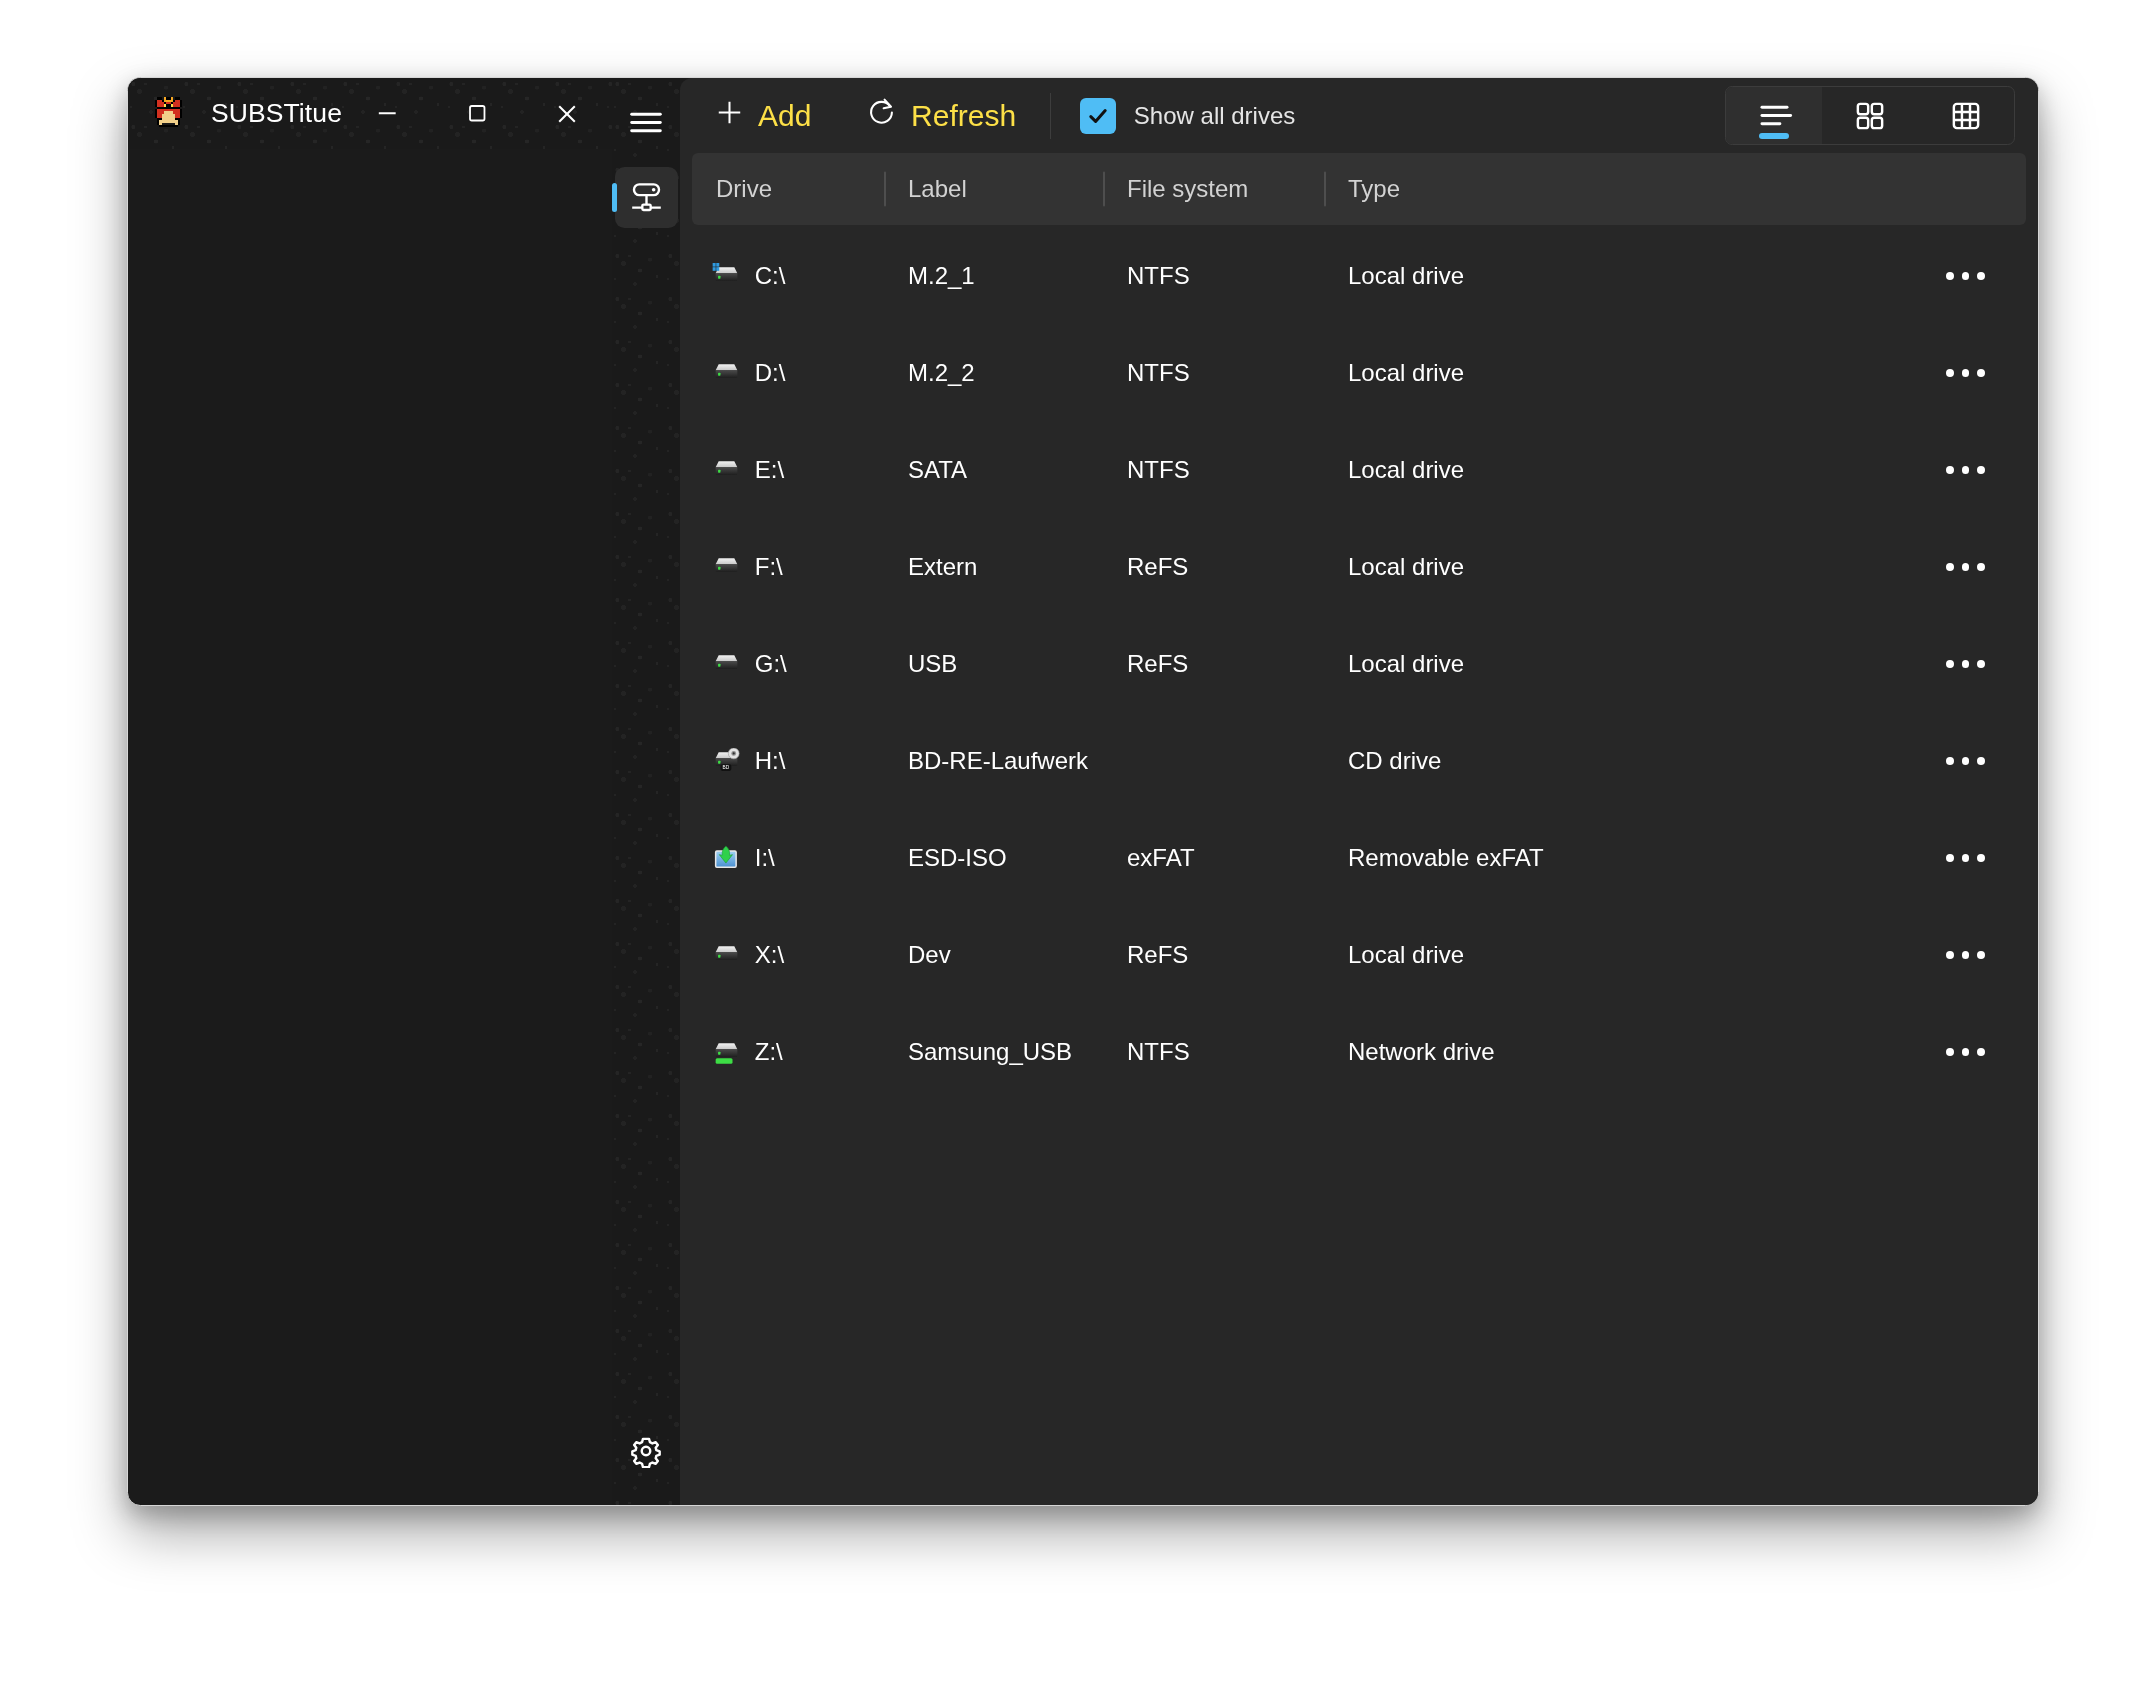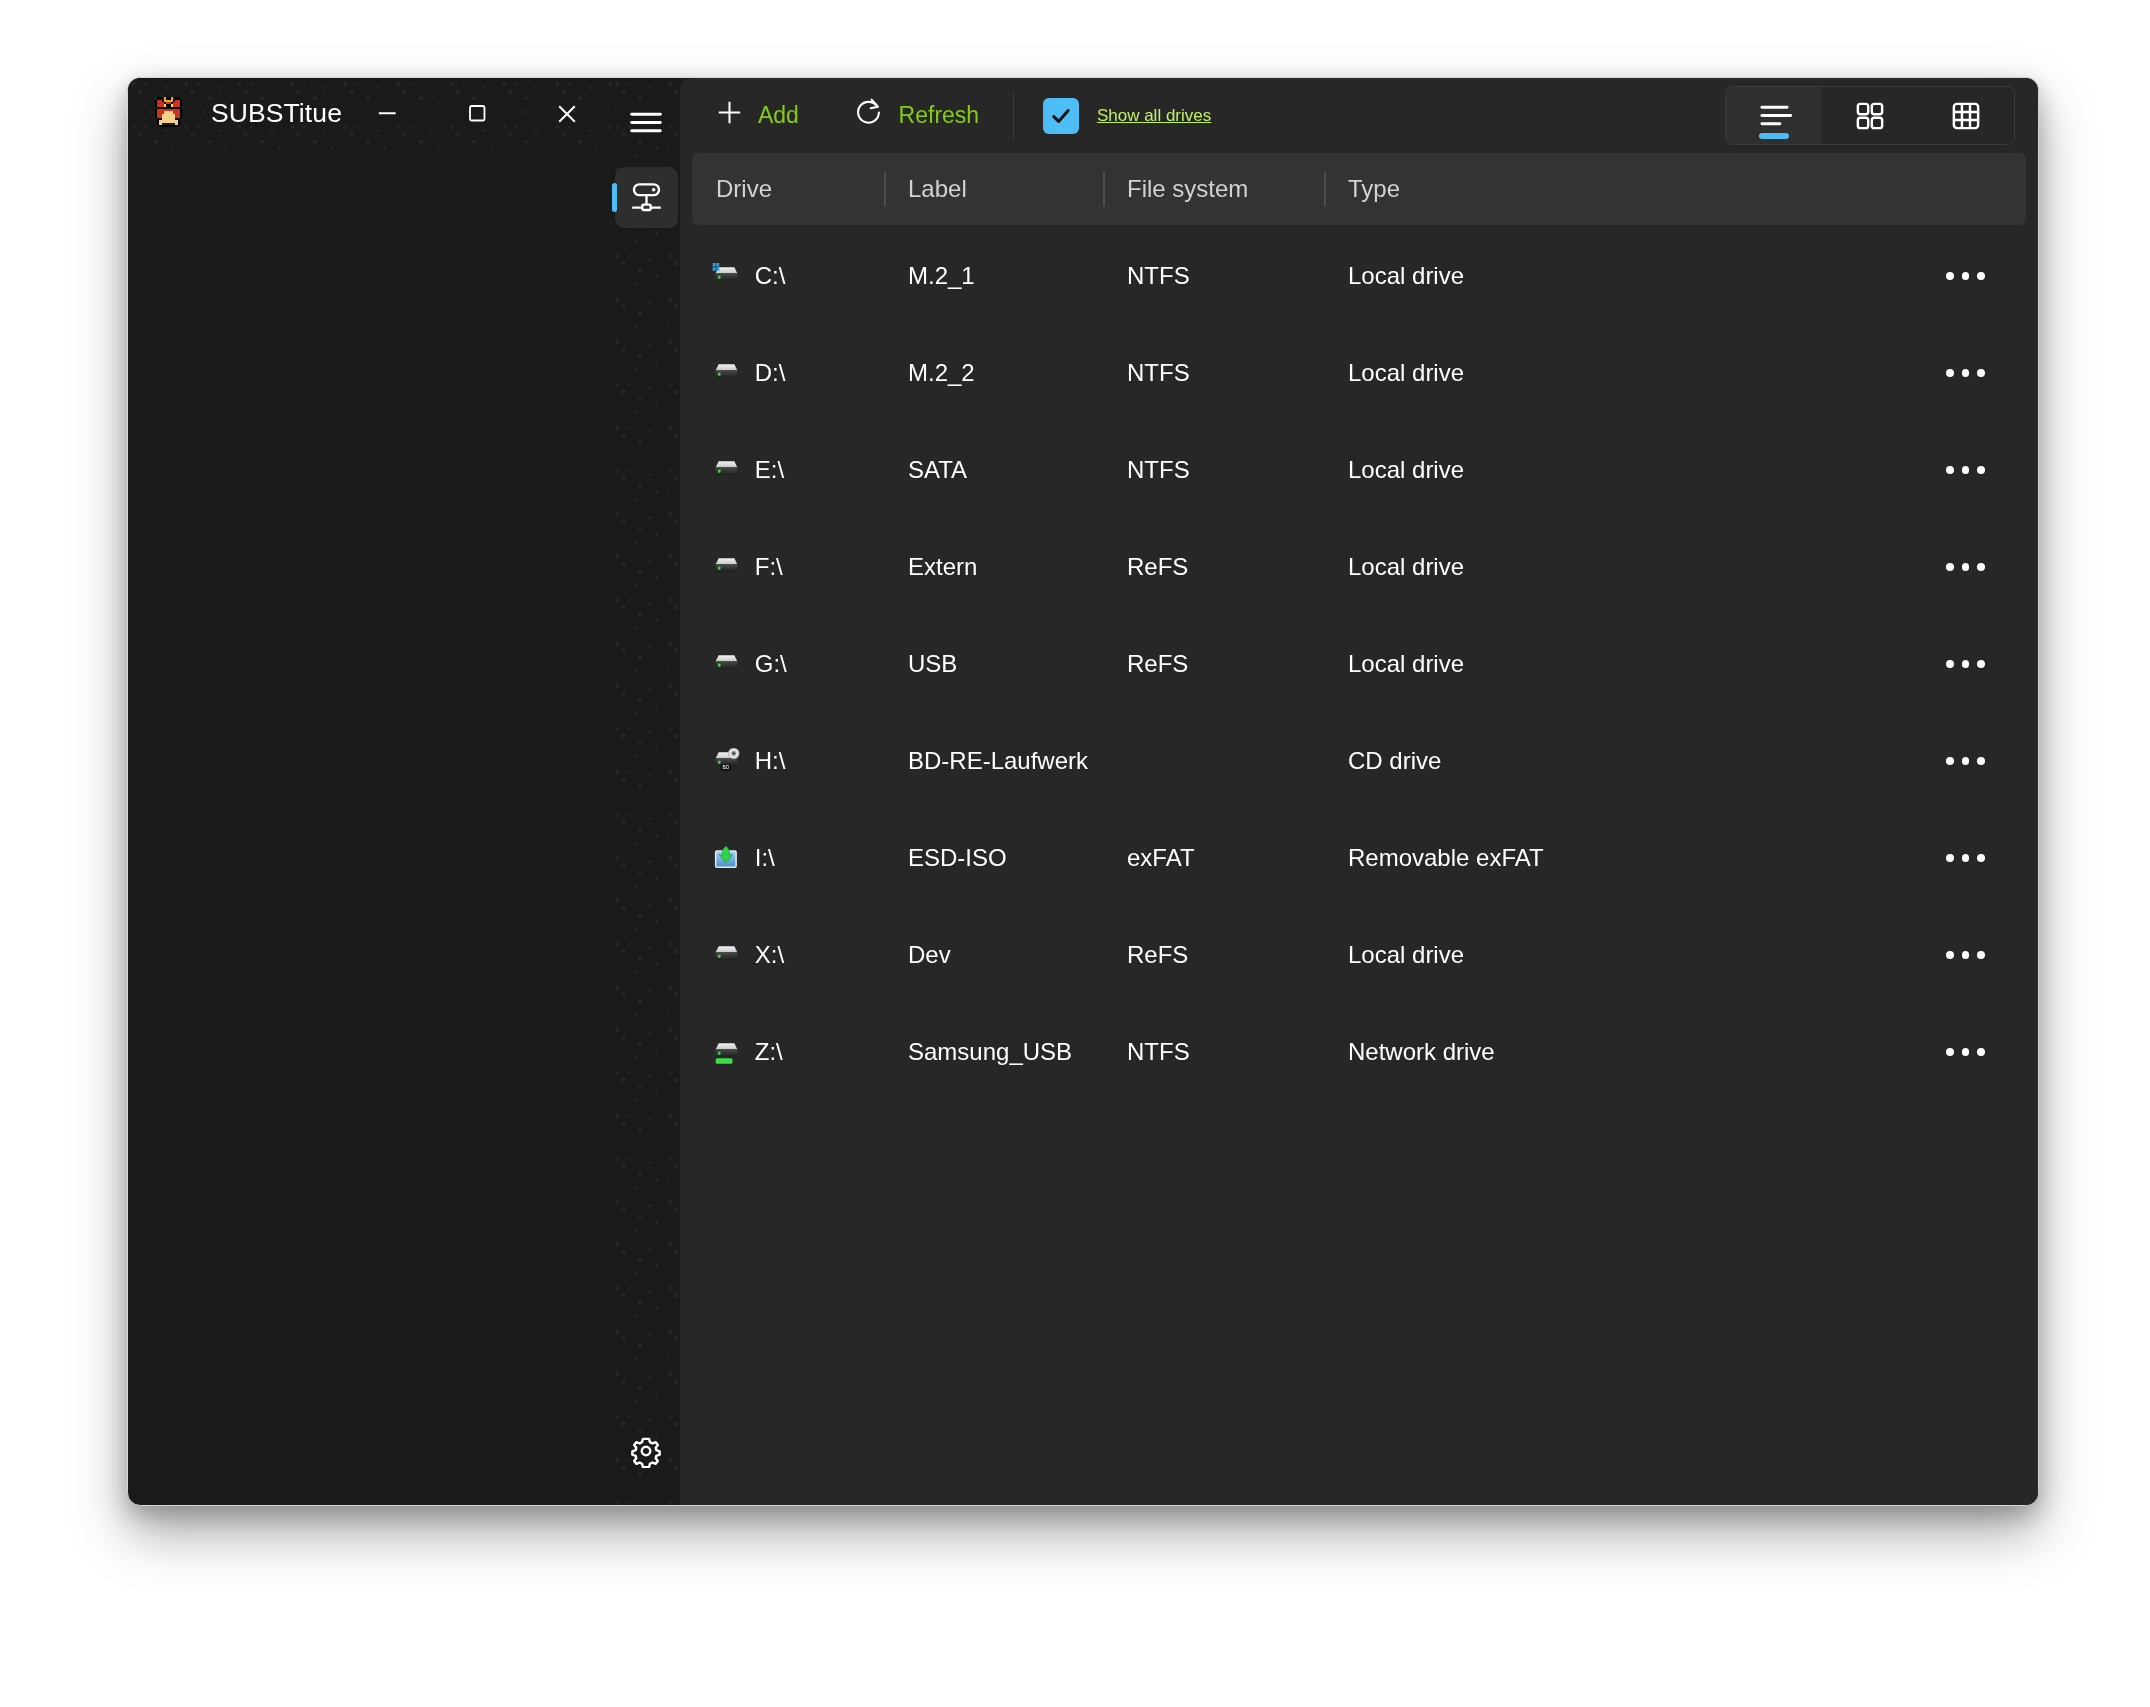--- a/index.html
+++ b/index.html
@@ -169,22 +169,22 @@
     padding: 0 23px 0 18px;
   }
 
   .tool-btn {
     height: 51px;
     display: flex;
     align-items: center;
     gap: 13.3px;
     padding: 0 15.7px;
     border-radius: 6px;
-    color: #84cc16;
-    font-size: 23px;
+    color: #fde047;
+    font-size: 30px;
     white-space: nowrap;
   }
 
   #toolbar-divider {
     width: 1.2px;
     height: 46px;
     background: #3d3d3d;
     margin: 0 20.5px 0 18px;
   }
 
@@ -200,24 +200,23 @@
     width: 36px;
     height: 36px;
     flex: 0 0 36px;
     border-radius: 6px;
     background: #4fbdf5;
     display: flex;
     align-items: center;
     justify-content: center;
   }
   #show-all-label {
-    color: #bef264;
-    font-size: 17px;
+    color: #e5e5e5;
+    font-size: 24px;
     white-space: nowrap;
-    text-decoration: underline;
   }
 
   
   #view-switcher {
     margin-left: auto;
     display: flex;
     align-items: center;
     height: 59px;
     border: 1.2px solid #3c3c3c;
     border-radius: 7.2px;

